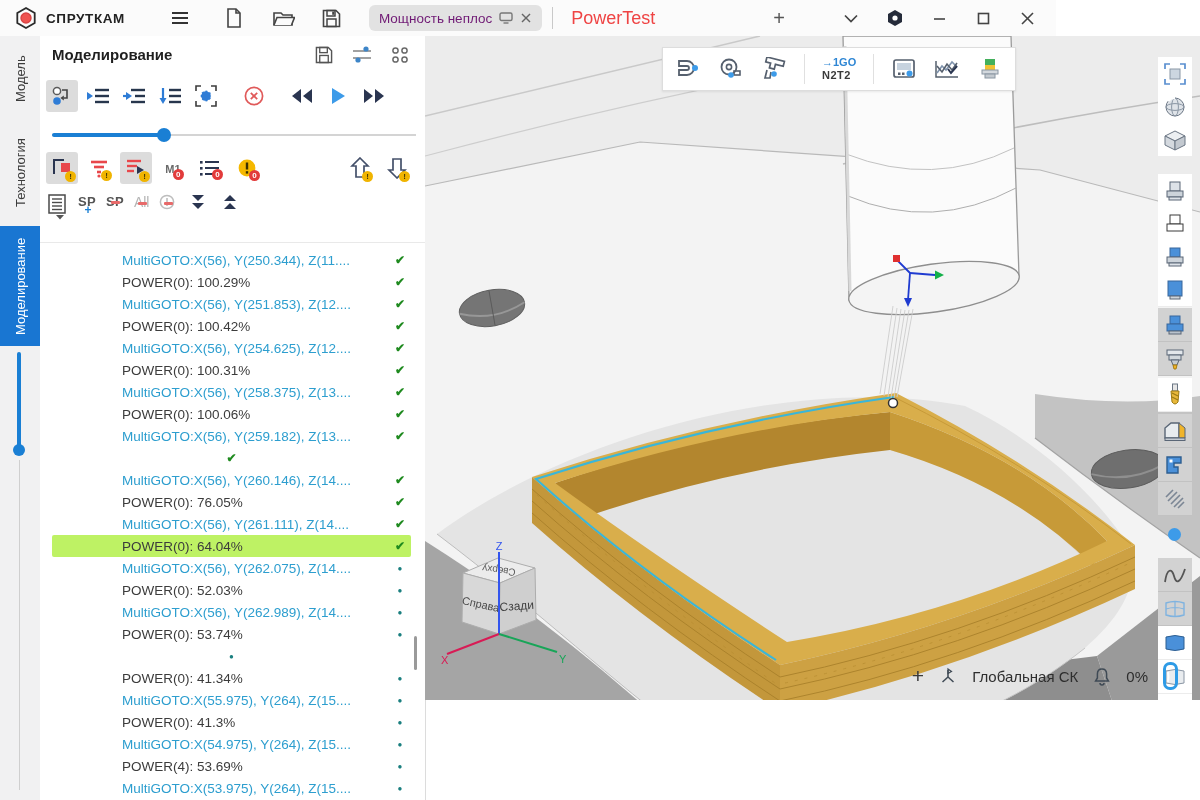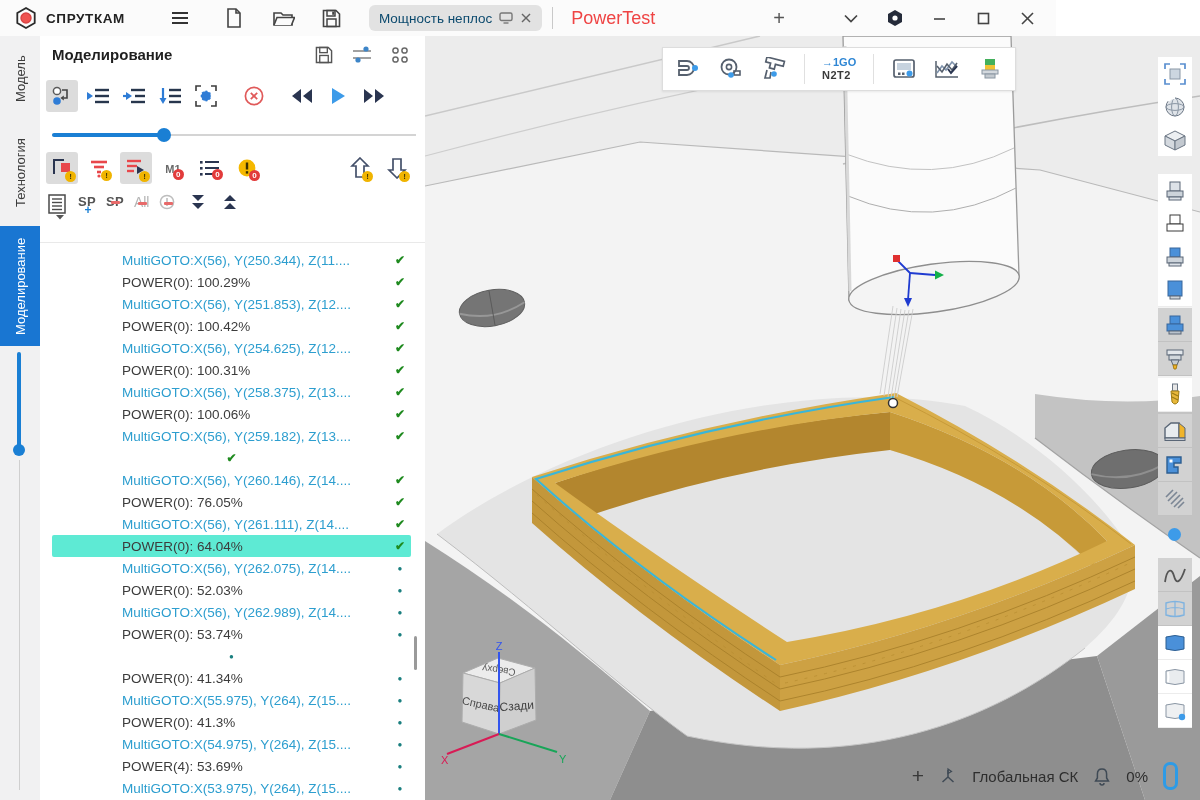--- a/index.html
+++ b/index.html
@@ -10,21 +10,21 @@
   
   .topbar{position:absolute;left:0;top:0;width:1056px;height:36px;background:#fbfbfb;
           border-bottom:1px solid #e4e4e4;display:flex;align-items:center;}
   .logo{display:flex;align-items:center;gap:8px;margin-left:14px;}
   .logo-text{font-size:13.5px;font-weight:bold;letter-spacing:.6px;color:#222;}
   .tb-icon{width:22px;height:22px;display:flex;align-items:center;justify-content:center;cursor:pointer;}
   .hamburger{margin-left:44px;}
   .tb-file{margin-left:32px;} .tb-folder{margin-left:28px;} .tb-save{margin-left:26px;}
   .doc-tab{margin-left:26px;height:26px;background:#e2e2e2;border-radius:6px;display:flex;align-items:center;
            padding:0 10px;gap:7px;max-width:180px;}
-  .doc-tab .lbl{font-size:13.5px;color:#0c4a6e;white-space:nowrap;overflow:hidden;max-width:118px;}
+  .doc-tab .lbl{font-size:13.5px;color:#701a75;white-space:nowrap;overflow:hidden;max-width:118px;}
   .tab-sep{width:1px;height:22px;background:#c9c9c9;margin-left:10px;}
   .doc-tab2{margin-left:18px;font-size:18px;color:#ef4444;}
   .tb-plus{margin-left:118px;font-size:20px;color:#555;font-weight:300;}
   .win-cluster{margin-left:auto;display:flex;align-items:center;gap:22px;margin-right:18px;}
 
   
   .vstrip{position:absolute;left:0;top:36px;width:40px;height:764px;background:#f1f1f2;border-right:1px solid #e3e3e3;}
   .vtab{position:absolute;left:0;width:40px;display:flex;align-items:center;justify-content:center;
         writing-mode:vertical-rl;transform:rotate(180deg);font-size:13px;color:#3c3c3c;cursor:pointer;}
   .vtab.active{background:#1976d2;color:#fff;}
@@ -60,31 +60,31 @@
   .toolrow3{position:absolute;left:8px;top:158px;display:flex;align-items:center;gap:10px;}
   .t3item{display:flex;align-items:center;cursor:pointer;position:relative;height:28px;flex-direction:column;}
   .sp-label{font-size:13px;color:#555;font-weight:bold;letter-spacing:.3px;}
   .sp-sup{font-size:12px;font-weight:bold;position:relative;top:-6px;left:1px;}
   .sp-sup.plus{color:#1a7fd4;} .minus-bar{width:9px;height:2.5px;background:#e86a6a;position:relative;top:-8px;left:1px;border-radius:1px;}
   .all-label{font-size:14px;color:#b5b5b5;}
   .panel-divider{position:absolute;left:0;top:206px;width:385px;height:1px;background:#e9e9e9;}
 
   .sim-list{position:absolute;left:0;top:207px;width:385px;height:557px;overflow:hidden;padding-top:6px;box-sizing:border-box;}
   .list-row{position:relative;height:22px;margin:0 14px 0 12px;display:flex;align-items:center;border-radius:2px;justify-content:center;}
-  .list-row.highlight{background:#5eead4;}
+  .list-row.highlight{background:#bef264;}
   .row-text{flex:1;padding-left:70px;font-size:13.5px;white-space:nowrap;overflow:hidden;}
   .row-text.goto{color:#2d9ecf;}
   .row-text.power{color:#3c3c3c;}
   .row-status{width:22px;text-align:center;}
   .row-status.check{color:#1f8a1f;font-size:12px;font-weight:bold;}
   .row-status.dot{color:#1a7f7f;font-size:8px;}
   .list-scrollthumb{position:absolute;right:8px;top:600px;width:3px;height:34px;background:#9a9a9a;border-radius:2px;}
 
   
-  .viewport{position:absolute;left:425px;top:36px;width:775px;height:764px;overflow:hidden;background:#ededed;}
+  .viewport{position:absolute;left:425px;top:36px;width:775px;height:664px;overflow:hidden;background:#ededed;}
   .float-toolbar{position:absolute;left:237px;top:11px;height:42px;background:#fff;border:1px solid #ddd;
                  display:flex;align-items:center;padding:0 12px;gap:17px;box-shadow:0 1px 2px rgba(0,0,0,.08);}
   .ft-icon{width:26px;height:26px;display:flex;align-items:center;justify-content:center;cursor:pointer;}
   .ft-sep{width:1px;height:30px;background:#e0e0e0;}
   .goto-block{display:flex;flex-direction:column;align-items:flex-start;line-height:13px;cursor:pointer;}
   .goto-line1{font-size:11px;font-weight:bold;color:#2e86d4;}
   .goto-line2{font-size:11px;font-weight:bold;color:#3a3a3a;letter-spacing:.5px;}
 
   .right-toolbar{position:absolute;right:8px;top:0;width:34px;height:764px;}
   .rbtn{position:absolute;left:0;width:34px;height:33px;background:#fff;display:flex;align-items:center;

